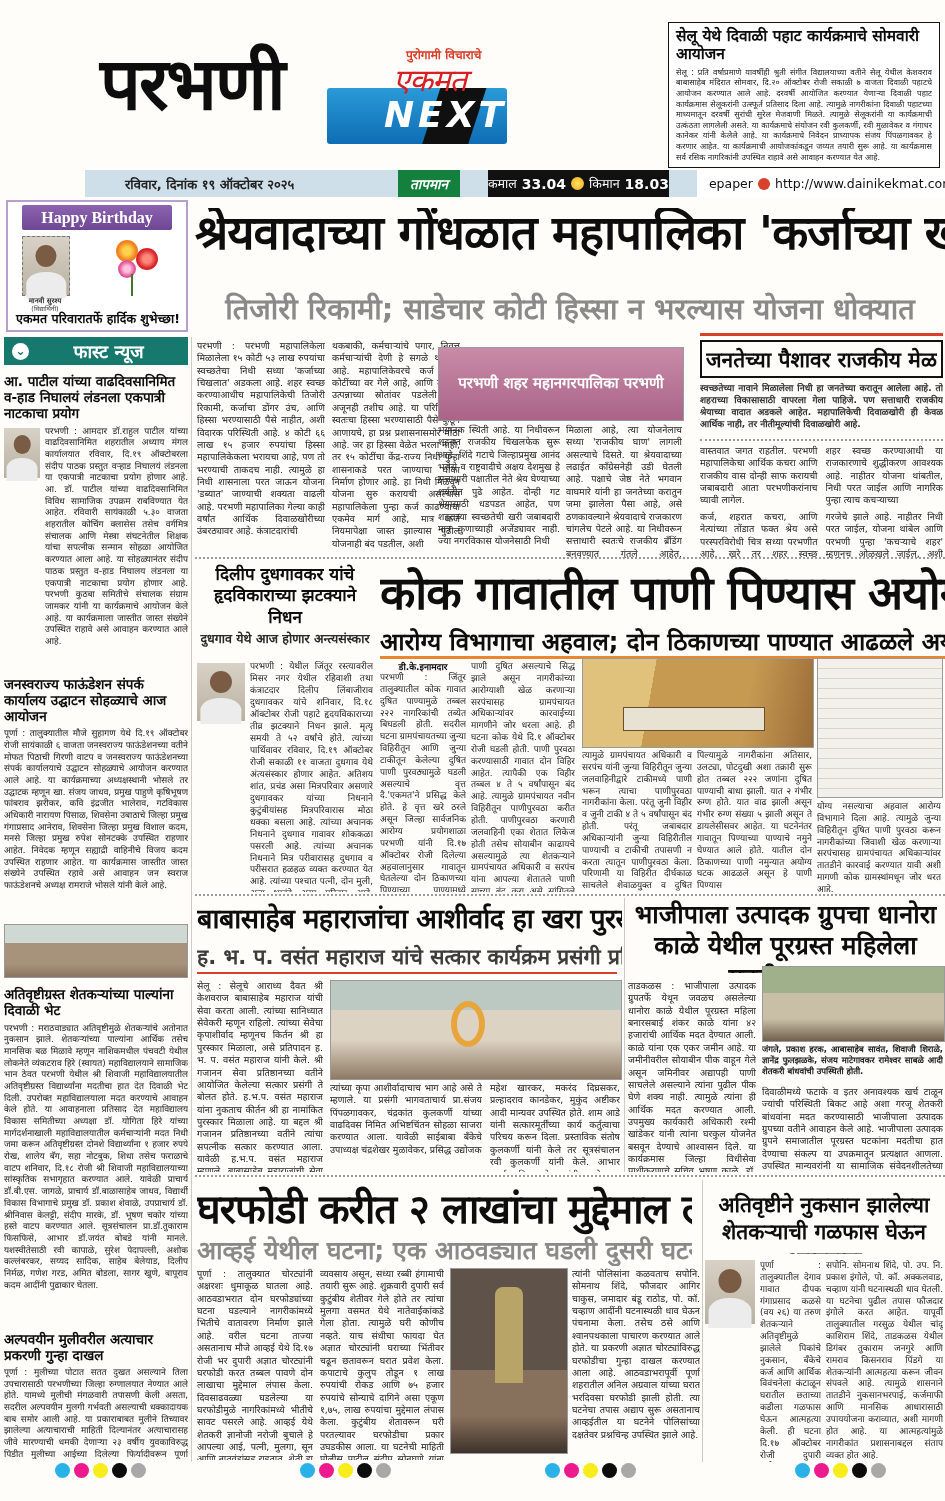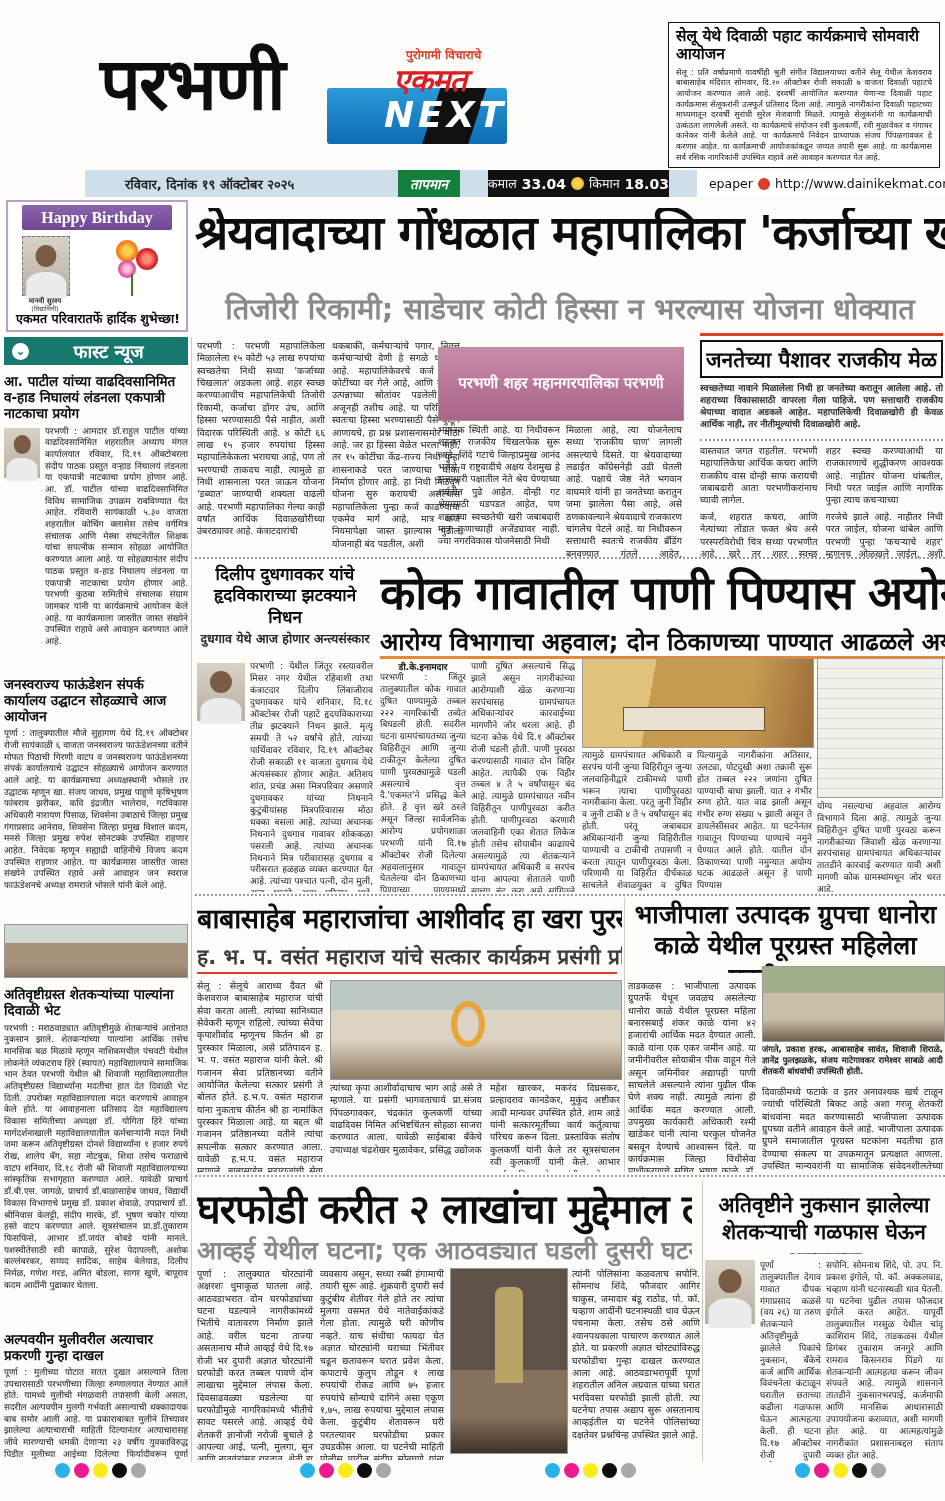--- a/index.html
+++ b/index.html
@@ -30,21 +30,21 @@
 
 <div id="page">
 
   <div class="abs" style="left:0;top:0;width:945px;height:168px;">
     <div class="abs hl" style="left:100px;top:48px;width:225px;font-size:72px;letter-spacing:-2px;line-height:1;">परभणी</div>
     <div class="abs" style="left:327px;top:88px;width:180px;height:56px;background:linear-gradient(180deg,#2a9ad8,#0e6db4);border-radius:3px;overflow:hidden;">
       <div class="abs" style="left:104px;top:-6px;width:46px;height:70px;background:#101010;transform:skewX(-18deg);"></div>
       <div class="abs" style="left:0;top:6px;width:180px;text-align:right;color:#fff;font-weight:bold;font-style:italic;font-size:36px;letter-spacing:4px;">NEXT</div>
     </div>
     <div class="abs" style="left:406px;top:46px;width:130px;color:#d9402a;font-size:12px;font-weight:bold;">पुरोगामी विचाराचे</div>
-    <div class="abs" style="left:393px;top:58px;width:135px;color:#d81f26;font-size:31px;font-weight:700;font-style:italic;letter-spacing:-1px;">एकमत</div>
+    <div class="abs" style="left:393px;top:58px;width:135px;color:#d81f26;font-size:31px;font-weight:400;font-style:italic;letter-spacing:-1px;">एकमत</div>
   </div>
 
   <div class="abs" style="left:668px;top:22px;width:272px;height:146px;border:1.5px solid #151515;background:#fff;padding:5px 7px;box-sizing:border-box;overflow:hidden;">
     <div class="hl" style="font-size:15.5px;line-height:1.15;">सेलू येथे दिवाळी पहाट कार्यक्रमाचे सोमवारी आयोजन</div>
     <div class="body-txt" style="margin-top:4px;font-size:8px;">सेलू : प्रति वर्षाप्रमाणे यावर्षीही श्रुती संगीत विद्यालयाच्या वतीने सेलू येथील केशवराव बाबासाहेब मंदिरात सोमवार, दि.२० ऑक्टोबर रोजी सकाळी ७ वाजता दिवाळी पहाटचे आयोजन करण्यात आले आहे. दरवर्षी आयोजित करण्यात येणाऱ्या दिवाळी पहाट कार्यक्रमास सेलूकरांनी उत्स्फूर्त प्रतिसाद दिला आहे. त्यामुळे नागरीकांना दिवाळी पहाटच्या माध्यमातून दरवर्षी सुरांची सुरेल मेजवाणी मिळते. त्यामुळे सेलूकरांनी या कार्यक्रमाची उत्कंठता लागलेली असते. या कार्यक्रमाचे संयोजन रवी कुलकर्णी, रवी मुळावेकर व गंगाधर कानेकर यांनी केलेले आहे. या कार्यक्रमाचे निवेदन प्राध्यापक संजय पिंपळगावकर हे करणार आहेत. या कार्यक्रमाची आयोजकांकडून जय्यत तयारी सुरू आहे. या कार्यक्रमास सर्व रसिक नागरिकांनी उपस्थित राहावे असे आवाहन करण्यात येत आहे.</div>
   </div>
 
   <div class="abs" style="left:85px;top:170px;width:755px;height:27px;background:#cfdfe9;display:flex;align-items:stretch;gap:28px;">
     <div style="width:8px;background:#d9402a;"></div>
     <div style="flex:0 0 245px;font-size:13px;font-weight:bold;color:#222;display:flex;align-items:center;padding-left:12px;">रविवार, दिनांक १९ ऑक्टोबर २०२५</div>

